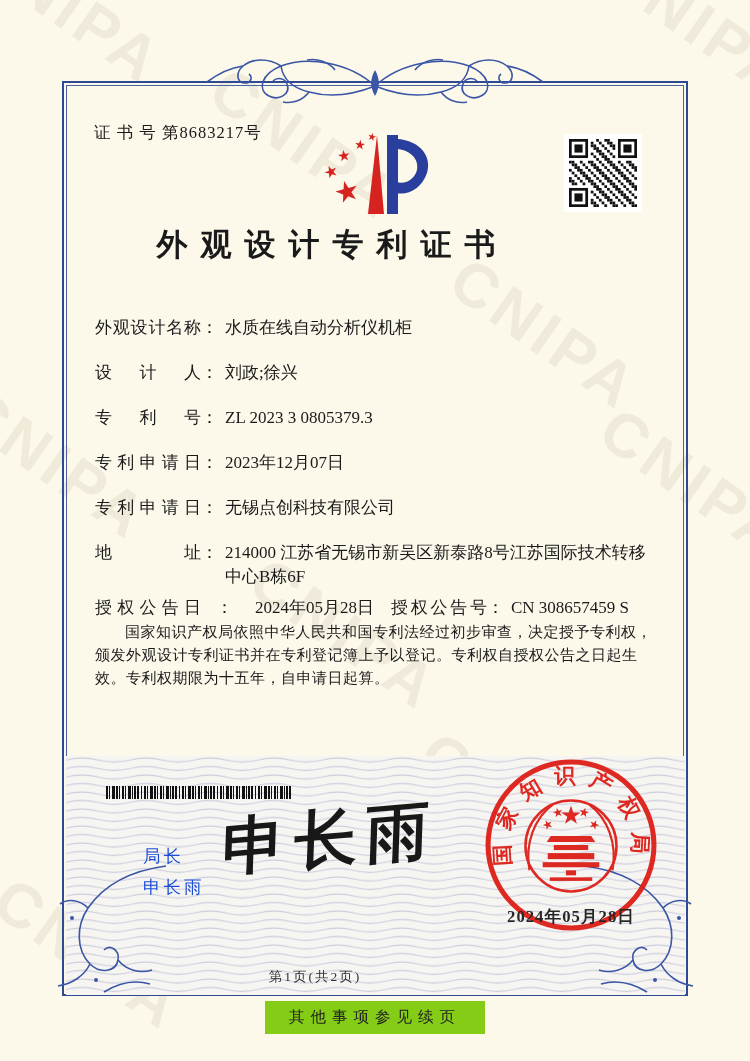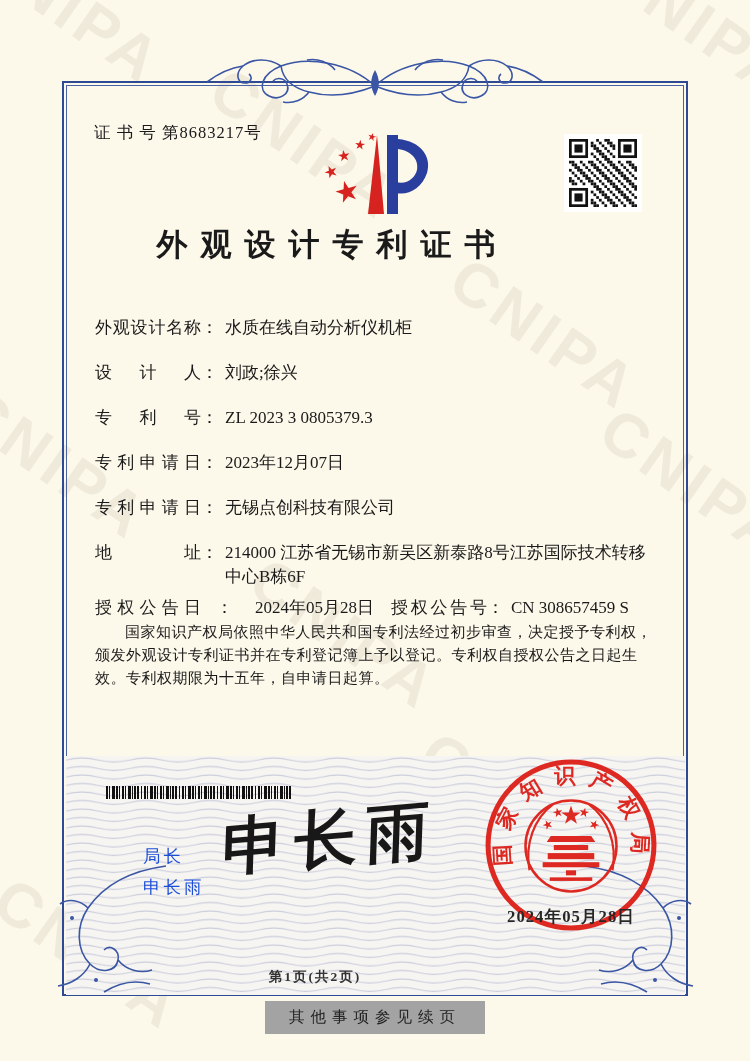--- a/index.html
+++ b/index.html
@@ -60,25 +60,25 @@
     font-family:"Liberation Serif","DejaVu Serif",serif;white-space:nowrap;
   }
   .director{
     position:absolute;left:95px;top:841px;
     font-family:"Liberation Sans","DejaVu Sans",sans-serif;
     font-size:17.5px;letter-spacing:3px;line-height:31px;color:#1d4ed8;margin-left:48px;
   }
   .seal{position:absolute;left:483px;top:757px;opacity:0.95;}
   .page-indicator{
     position:absolute;left:0;top:968px;width:630px;text-align:center;
-    font-size:13.5px;letter-spacing:2px;color:#333;font-weight:bold;
+    font-size:13.5px;letter-spacing:2px;color:#333;
   }
   .continuation{
     position:absolute;left:50%;top:1001px;transform:translateX(-50%);
-    background:#a3a3a3;padding:6px 24px;
+    background:#84cc16;padding:6px 24px;
     font-size:15.5px;letter-spacing:6px;color:#222;white-space:nowrap;
   }
 </style>
 </head>
 <body>
 
 <div class="page">
 
   <svg width="0" height="0" style="position:absolute">
     <defs>

